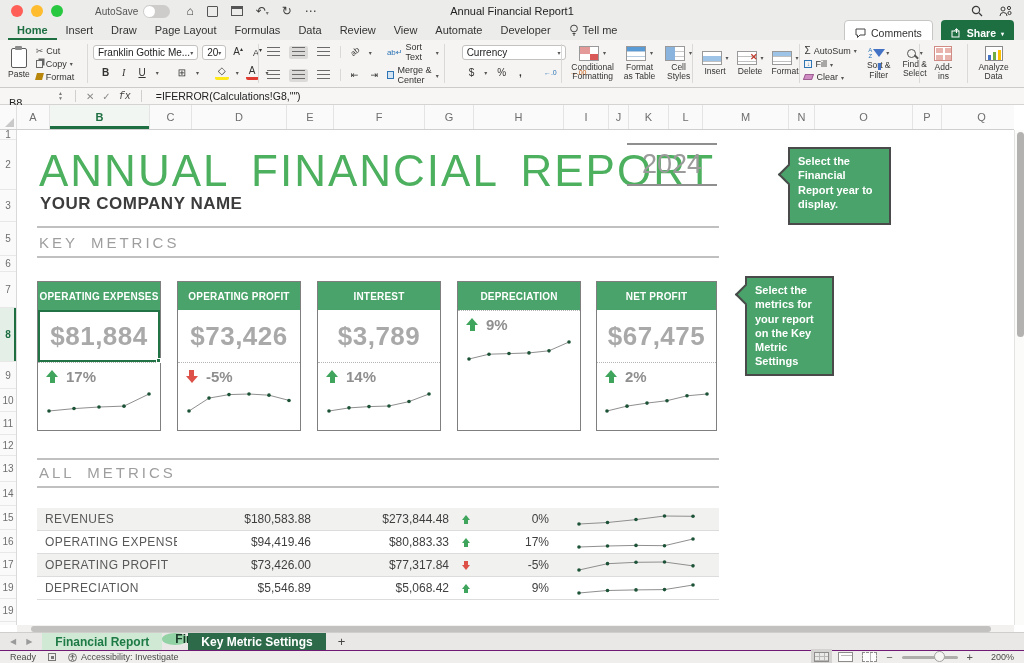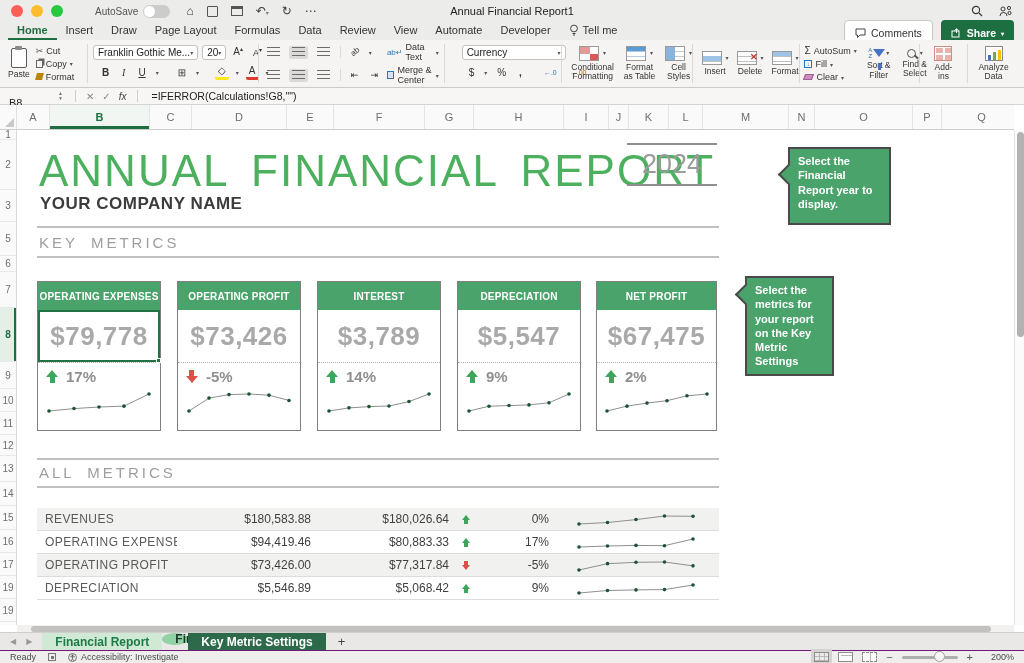--- a/index.html
+++ b/index.html
@@ -61,21 +61,21 @@
   .mag{width:9px;height:9px;border:1.5px solid #555;border-radius:50%;position:relative;}
   .mag::after{content:"";position:absolute;width:5px;height:1.5px;background:#555;transform:rotate(45deg);right:-4px;bottom:-1px;}
   .eraser{width:9px;height:6px;background:#cf8cc2;border:1px solid #9e5f93;transform:skewX(-20deg);}
 
   
   .formulabar{position:absolute;top:88px;left:0;right:0;height:17px;background:#f7f6f5;border-bottom:1px solid #d5d4d2;display:flex;align-items:center;font-size:11px;}
   .namebox{width:58px;padding-left:9px;color:#222;margin-top:14px;}
   .stepper{display:flex;flex-direction:column;font-size:5px;color:#777;line-height:1;margin-right:6px;}
   .fb-sep{width:1px;height:12px;background:#d0cfce;margin:0 6px;}
   .fb-ic{color:#8a8a8a;font-size:10px;margin:0 4px;}
-  .fx{font-family:Liberation Sans, sans-serif;font-style:italic;color:#444;}
+  .fx{font-family:Liberation Mono, monospace;font-style:italic;color:#444;}
   .formula-text{margin-left:8px;color:#222;font-size:10.5px;}
 
   
   .colheaders{position:absolute;top:105px;left:0;width:1014px;height:25px;background:#fafafa;border-bottom:1px solid #cfcfcf;display:flex;overflow:hidden;}
   .corner{width:17px;border-right:1px solid #e0e0e0;position:relative;background:#fafafa;flex:none;}
   .corner::after{content:"";position:absolute;right:2px;bottom:2px;border-left:9px solid transparent;border-bottom:9px solid #c9c9c9;}
   .colhdr{flex:none;border-right:1px solid #e4e4e4;display:flex;align-items:center;justify-content:center;font-size:11px;color:#6e6e6e;}
   .colhdr.selhdr{color:#1d6f42;font-weight:bold;background:#f1f6f2;box-shadow:inset 0 -3px #1d6f42;}
   .rowhdrs{position:absolute;top:130px;left:0;width:17px;height:495px;background:#fafafa;border-right:1px solid #d9d9d9;display:flex;flex-direction:column;overflow:hidden;}
   .rowhdr{flex:none;border-bottom:1px solid #e8e8e8;display:flex;align-items:center;justify-content:center;font-size:10px;color:#6e6e6e;}
@@ -303,21 +303,21 @@
         <span class="ibtn pressed"><span class="i-lines"></span></span>
         <span class="ibtn"><span class="i-lines"></span></span>
         <span class="gsep" style="height:12px;"></span>
         <span class="ibtn" style="font-size:9px;">⇤</span>
         <span class="ibtn" style="font-size:9px;">⇥</span>
       </div>
     </div>
     <div class="col" style="margin-left:6px;">
       <span class="smallrow">
           <span style="font-size:8px;color:#2e75b6;">ab↵</span>
-          <span>Data Text</span>
+          <span>Sort Text</span>
           <span class="caret">▾</span>
         </span>
       <span class="smallrow">
           <span style="display:inline-block;width:12px;height:8px;border:1px solid #2e75b6;background:#d5e4f2;"></span>
           <span>Merge &amp; Center</span>
           <span class="caret">▾</span>
         </span>
     </div>
   </div>
   <div class="gsep"></div>
@@ -515,21 +515,21 @@
 
   <div class="abs rule" style="top:96px;"></div>
   <div class="abs sectionhead" style="top:104px;">KEY METRICS</div>
   <div class="abs rule" style="top:126px;"></div>
 
   <div class="card" style="left:20px;">
     <div class="card-h">
         <span>OPERATING EXPENSES</span>
       </div>
     <div class="card-v">
-      <span class="bigval">$79,778</span>
+      <span class="bigval">$81,884</span>
       <div class="selbox">
           <div class="selhandle"></div>
         </div>
     </div>
     <div class="card-b">
       <div class="chg">
           <span class="arrow up">
             <span class="a-tri"></span>
             <span class="a-stem"></span>
           </span>
@@ -594,23 +594,20 @@
           <circle cx="63" cy="16.962962962962962" r="1.8" fill="#1c5236"></circle>
           <circle cx="83" cy="12.555555555555555" r="1.8" fill="#1c5236"></circle>
           <circle cx="103" cy="5" r="1.8" fill="#1c5236"></circle>
         </svg>
     </div>
   </div>
   <div class="card" style="left:440px;">
     <div class="card-h">
         <span>DEPRECIATION</span>
       </div>
-    <div class="card-v">
-        <span class="bigval">$5,547</span>
-      </div>
     <div class="card-b">
       <div class="chg">
           <span class="arrow up">
             <span class="a-tri"></span>
             <span class="a-stem"></span>
           </span>
           <span class="chgtxt">9%</span>
         </div>
       <svg class="spark" viewBox="0 0 106 26">
           <polyline points="3.0,22.0 23.0,17.2 43.0,16.6 63.0,15.9 83.0,13.8 103.0,5.0" fill="none" stroke="#8f8f8f" stroke-width="1"></polyline>
@@ -653,21 +650,21 @@
   <div class="abs callout c2"><span>Select the metrics for your report on the Key Metric Settings</span></div>
 
   <div class="abs rule" style="top:328px;"></div>
   <div class="abs sectionhead" style="top:334px;">ALL METRICS</div>
   <div class="abs rule" style="top:356px;"></div>
 
   <div class="mtable">
     <div class="trow alt">
       <span class="tc tc-metric">REVENUES</span>
       <span class="tc tc-ty">$180,583.88</span>
-      <span class="tc tc-ly">$180,026.64</span>
+      <span class="tc tc-ly">$273,844.48</span>
       <span class="tc tc-arrow">
           <span class="arrow small up">
             <span class="a-tri"></span>
             <span class="a-stem"></span>
           </span>
         </span>
       <span class="tc tc-pct">0%</span>
       <span class="tc tc-trend">
           <svg class="tspark" viewBox="0 0 120 17">
             <polyline points="3.0,13.0 31.5,11.5 60.0,8.6 88.5,5.0 117.0,5.3" fill="none" stroke="#8f8f8f" stroke-width="1"></polyline>

